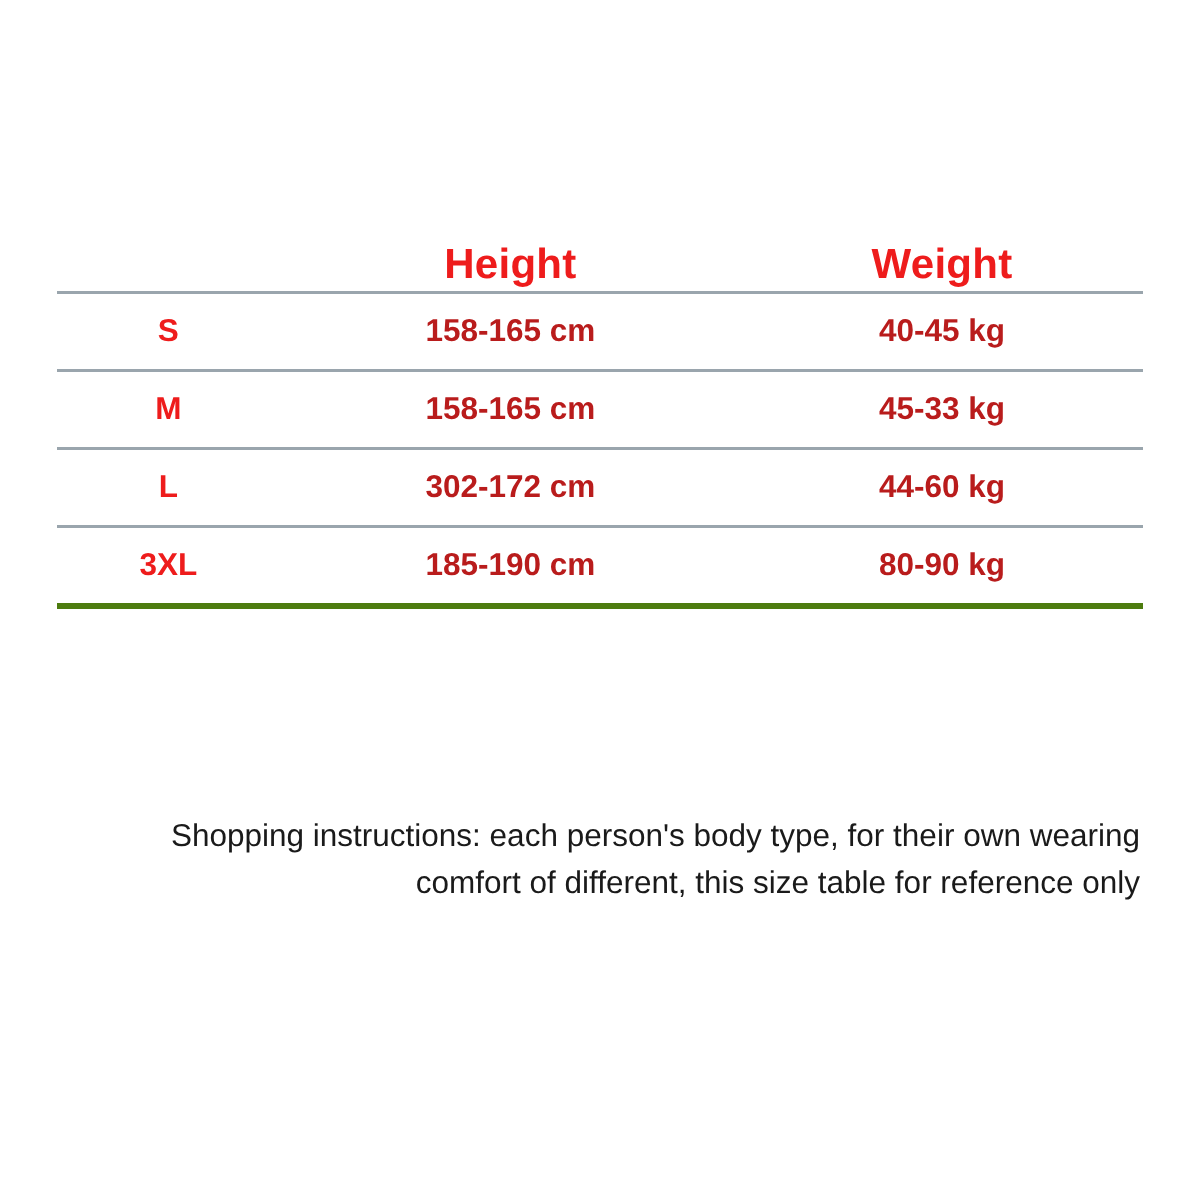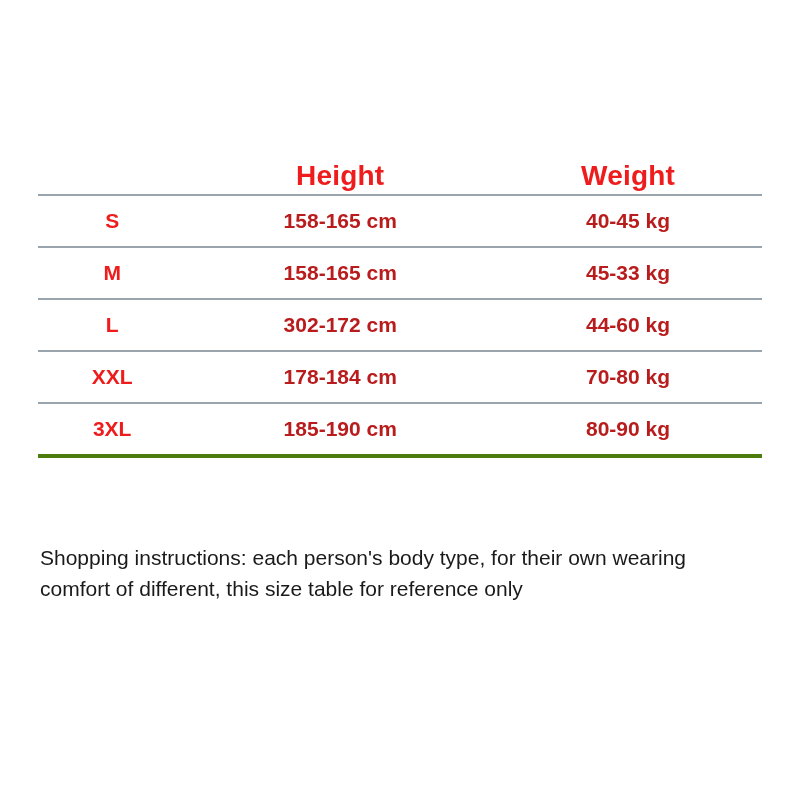--- a/index.html
+++ b/index.html
@@ -67,21 +67,21 @@
   tbody td.height-cell,
   tbody td.weight-cell {
     font-weight: bold;
     color: #b91c1c;
   }
   .note {
     position: absolute;
     left: 40px;
     top: 542px;
     width: 720px;
-    text-align: left;
+    text-align: right;
     font-size: 21px;
     line-height: 31px;
     color: #1a1a1a;
   }
   .note span {
     display: block;
   }
 </style>
 </head>
 <body>
@@ -112,25 +112,20 @@
           <td class="size-cell">M</td>
           <td class="height-cell">158-165 cm</td>
           <td class="weight-cell">45-33 kg</td>
         </tr>
         <tr>
           <td class="size-cell">L</td>
           <td class="height-cell">302-172 cm</td>
           <td class="weight-cell">44-60 kg</td>
         </tr>
         <tr>
-          <td class="size-cell">XXL</td>
-          <td class="height-cell">178-184 cm</td>
-          <td class="weight-cell">70-80 kg</td>
-        </tr>
-        <tr>
           <td class="size-cell">3XL</td>
           <td class="height-cell">185-190 cm</td>
           <td class="weight-cell">80-90 kg</td>
         </tr>
       </tbody>
     </table>
   </div>
 
   <div class="note">
     <span>Shopping instructions: each person's body type, for their own wearing</span>

